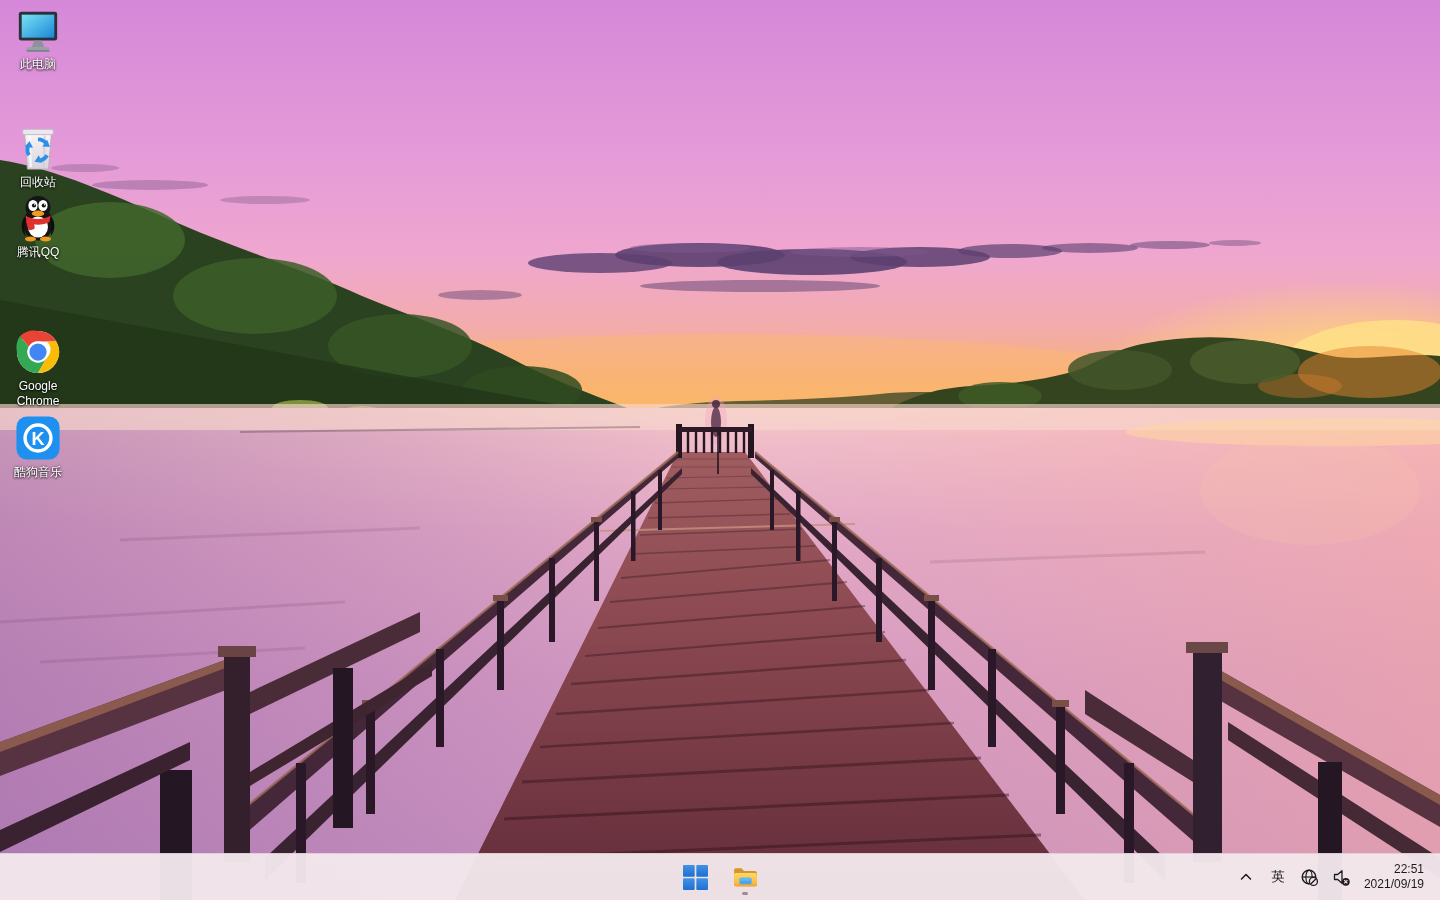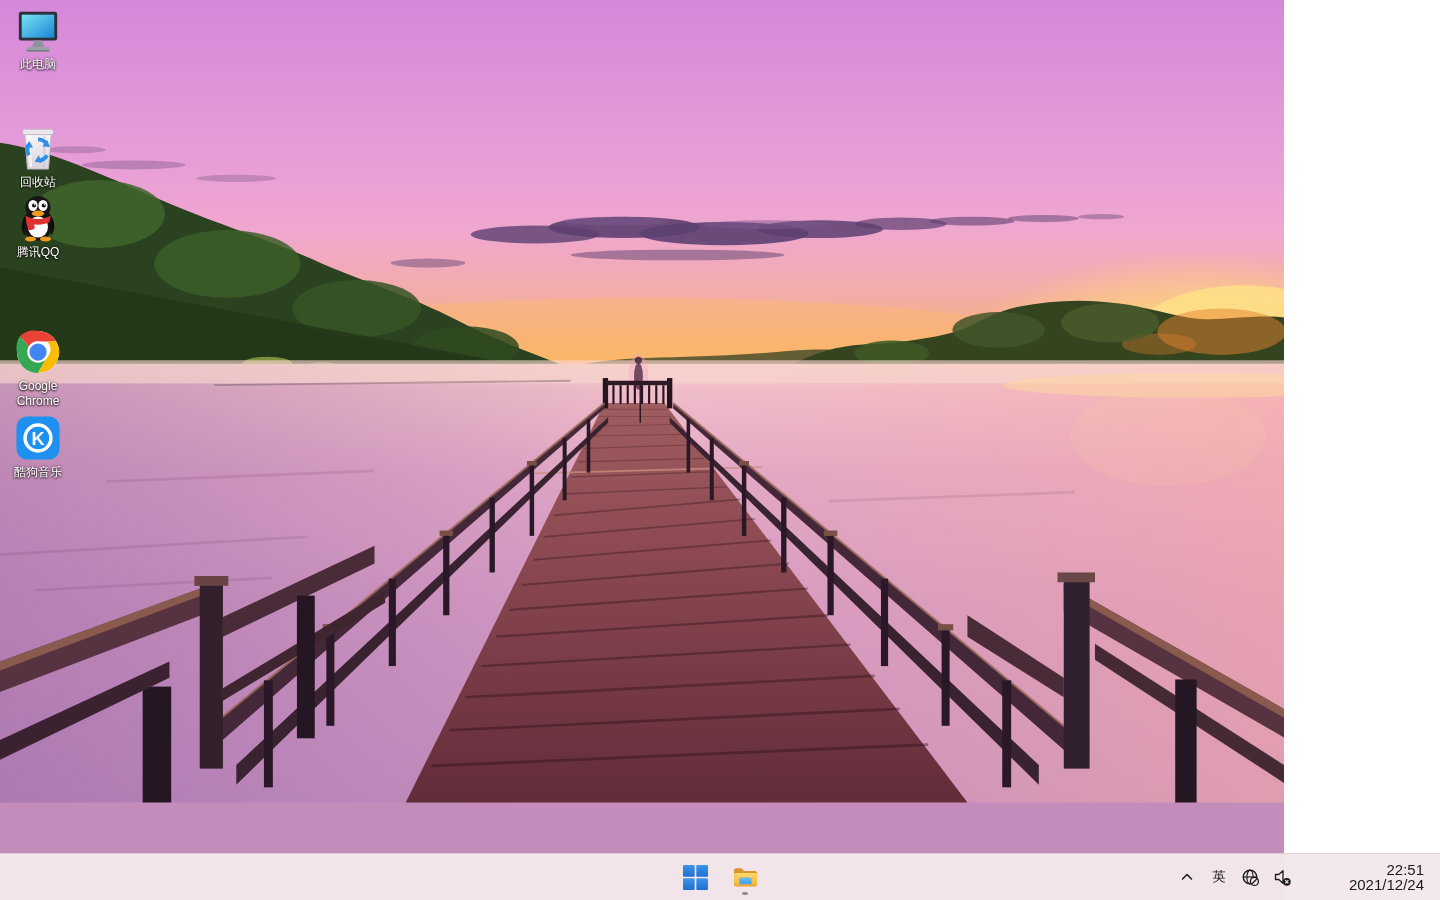--- a/index.html
+++ b/index.html
@@ -1,17 +1,17 @@
 <!DOCTYPE html>
 <html><head>
 <meta charset="utf-8">
 <style>
   * { margin:0; padding:0; box-sizing:border-box; }
   html,body { width:1440px; height:900px; overflow:hidden; font-family:"Liberation Sans","DejaVu Sans",sans-serif; }
-  #stage { position:relative; width:1284px; height:900px; background:#c48cba; }
+  #stage { position:relative; width:1440px; height:900px; background:#c48cba; }
   #wallpaper { position:absolute; inset:0; }
 
   
   .desktop-icons { position:absolute; left:0; top:0; width:78px; }
   .desk-icon { position:absolute; left:0; width:76px; display:flex; flex-direction:column; align-items:center; cursor:default; }
   .desk-icon .art { width:48px; height:48px; display:flex; align-items:center; justify-content:center; }
   .desk-icon .cap {
     margin-top:3px; max-width:74px; text-align:center; color:#fff; font-size:12px; line-height:14.5px;
     text-shadow:0 1px 2px rgba(0,0,0,.9), 0 0 3px rgba(0,0,0,.65);
     word-break:break-word;
@@ -23,21 +23,21 @@
     background:rgba(243,232,236,.96);
     border-top:1px solid rgba(190,170,185,.35);
     display:flex; align-items:center;
   }
   .tb-center { position:absolute; left:0; right:0; top:0; bottom:0; display:flex; align-items:center; justify-content:center; gap:10px; }
   .tb-btn { width:40px; height:40px; border-radius:5px; display:flex; align-items:center; justify-content:center; position:relative; }
   .run-dash { position:absolute; bottom:2px; left:50%; transform:translateX(-50%); width:6px; height:3px; border-radius:2px; background:#988d96; }
   .tb-tray { position:absolute; right:0; top:0; bottom:0; display:flex; align-items:center; gap:4px; padding-right:12px; }
   .tray-item { height:40px; min-width:28px; display:flex; align-items:center; justify-content:center; border-radius:5px; color:#1b1b1b; }
   .ime { font-size:13.5px; padding:0 4px; }
-  .clock { text-align:right; font-size:15px; line-height:15px; color:#1b1b1b; padding:0 4px;margin-left:44px; }
+  .clock { text-align:right; font-size:12px; line-height:15px; color:#1b1b1b; padding:0 4px; }
 </style>
 </head>
 <body>
 
 <div id="stage">
 
   <svg id="wallpaper" viewBox="0 0 1440 900" preserveAspectRatio="none">
     <defs>
       <linearGradient id="sky" x1="0" y1="0" x2="0" y2="1">
         <stop offset="0" stop-color="#d588d9"></stop>
@@ -395,17 +395,17 @@
       </div>
       <div class="tray-item">
         <svg width="19" height="19" viewBox="0 0 19 19">
           <path d="M2.5,6.5 v5 h3.2 l4.3,3.8 V2.7 L5.7,6.5 Z" stroke="#1b1b1b" stroke-width="1.3" fill="none" stroke-linejoin="round"></path>
           <circle cx="13.8" cy="13.8" r="3.9" fill="#1b1b1b"></circle>
           <path d="M12.2,12.2 L15.4,15.4 M15.4,12.2 L12.2,15.4" stroke="#f3e8ec" stroke-width="1.2"></path>
         </svg>
       </div>
       <div class="clock">
         <div>22:51</div>
-        <div>2021/12/24</div>
+        <div>2021/09/19</div>
       </div>
     </div>
   </div>
 </div>
 
 </body></html>

